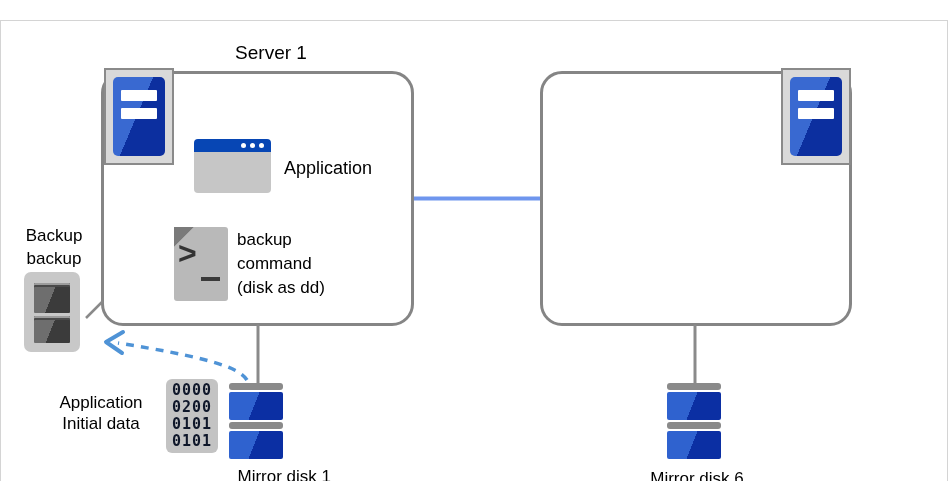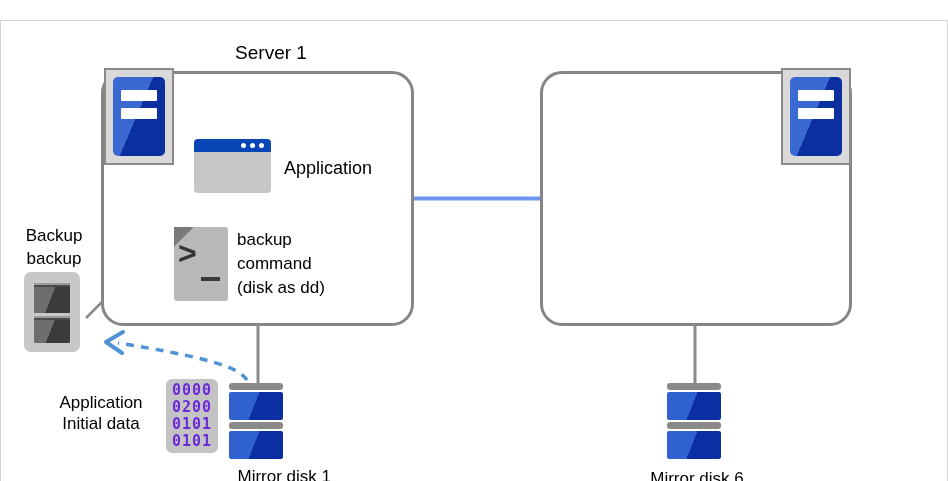--- a/index.html
+++ b/index.html
@@ -69,21 +69,21 @@
   .bdev-slot{position:absolute;left:10px;width:36px;border-radius:1px;
     background:linear-gradient(112deg,#6e6e6e 48%,#3b3b3b 48%);
     box-shadow:inset 0 2px 0 #9c9c9c, inset 0 4px 0 #4a4a4a;}
   .slot1{top:11px;height:30px;} .slot2{top:44px;height:27px;}
 
   
   .binary{
     position:absolute;left:165px;top:358px;width:52px;height:74px;background:#c3c3c3;border-radius:6px;
     display:flex;flex-direction:column;align-items:center;justify-content:center;
     font-family:"DejaVu Sans Mono", monospace;font-weight:bold;font-size:15px;line-height:17px;
-    color:#6d28d9;letter-spacing:1px;
+    color:#0f172a;letter-spacing:1px;
   }
   .init-label{left:36px;top:371px;width:128px;text-align:center;line-height:21px;}
 
   
   .disk{position:absolute;width:54px;}
   .disk-s1{left:228px;top:362px;} .disk-s2{left:666px;top:362px;}
   .disk-bar{height:7px;background:var(--line-gray);border-radius:3px;}
   .disk-platter{height:28px;margin:2px 0;border-radius:2px;
     background:linear-gradient(112deg,var(--disk-blue-light) 47%,var(--disk-blue-dark) 47%);}
   .disk1-label{left:180px;top:444px;width:150px;text-align:right;}

